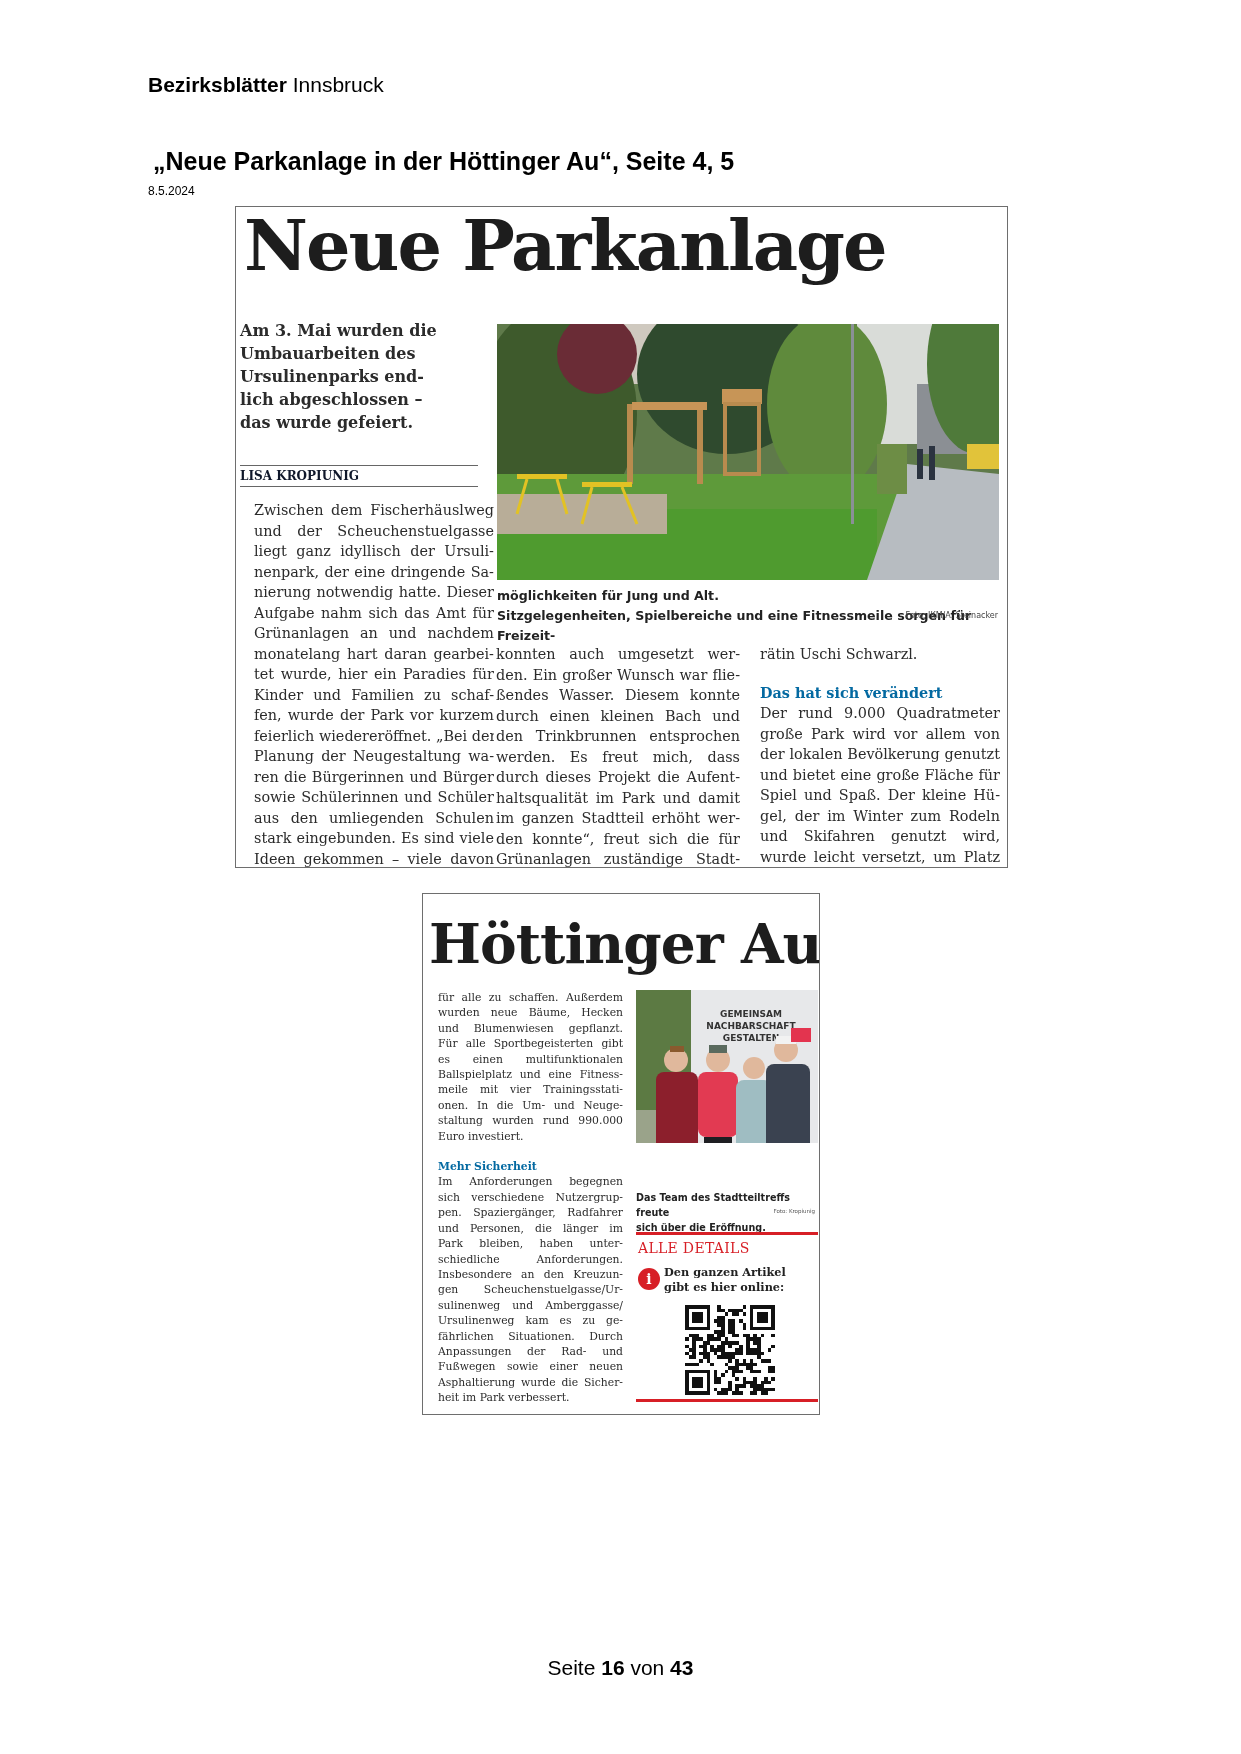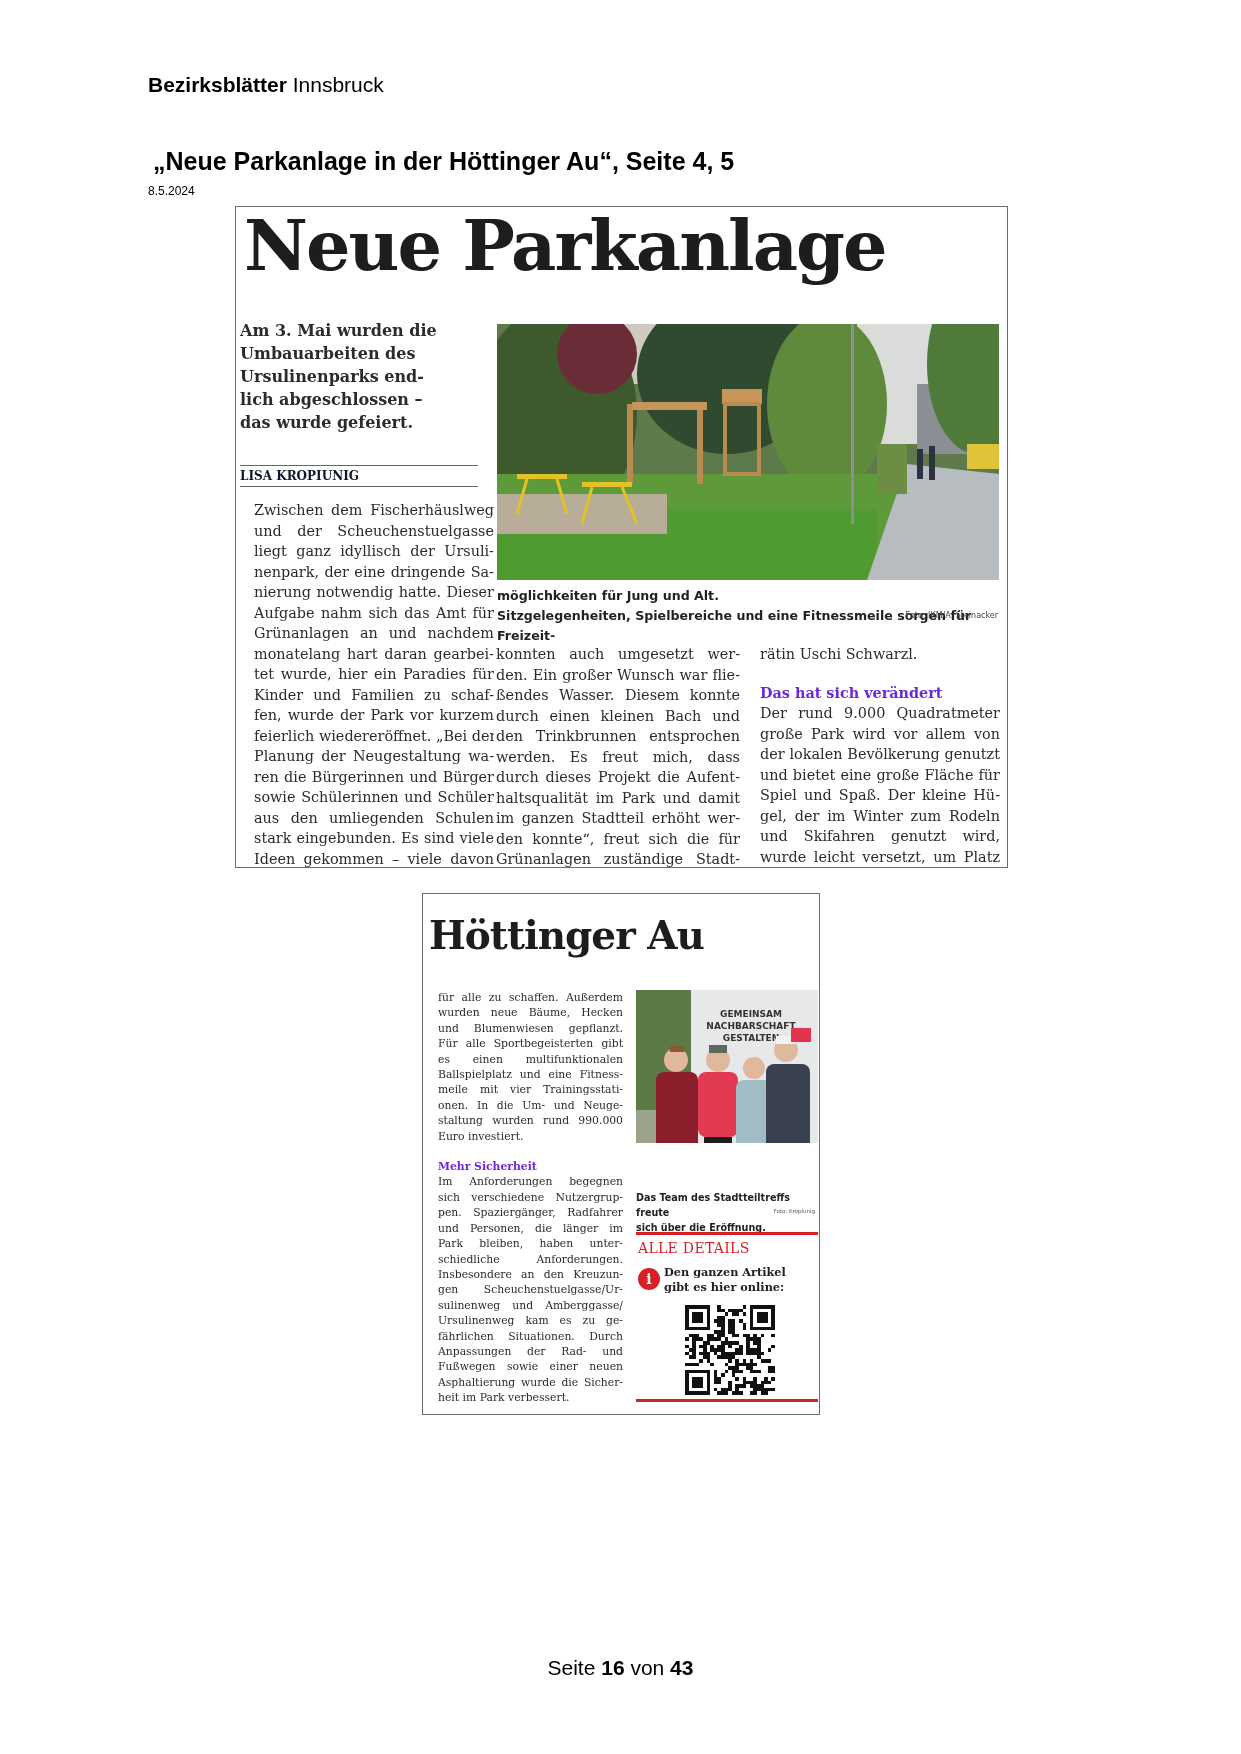--- a/index.html
+++ b/index.html
@@ -20,29 +20,29 @@
   #c1-lead { position:absolute; left:4px; top:112px; width:240px; font-family:"DejaVu Serif", serif; font-size:16px; line-height:23px; font-weight:bold; color:#2b2b2b; }
   #c1-rule1 { position:absolute; left:4px; top:258px; width:238px; border-top:1.5px solid #666; }
   #c1-author { position:absolute; left:4px; top:262px; font-family:"DejaVu Serif", serif; font-weight:bold; font-size:12px; color:#0f172a; }
   #c1-rule2 { position:absolute; left:4px; top:279px; width:238px; border-top:1.5px solid #666; }
   .bodycol { position:absolute; font-family:"DejaVu Serif", serif; font-size:15px; line-height:20.5px; color:#2b2b2b; text-align:justify; hyphens:manual; }
   .bodycol div { white-space:nowrap; text-align-last:justify; overflow:hidden; }
   .bodycol div.last { text-align-last:left; }
   #c1-col1 { left:18px; top:293px; width:240px; font-size:14.4px; }
   #c1-col2 { left:260px; top:437px; width:244px; font-size:14.4px; }
   #c1-col3 { left:524px; top:437px; width:240px; font-size:14.4px; }
-  .subhead { font-weight:bold; color:#6d28d9; }
+  .subhead { font-weight:bold; color:#0369a1; }
 
   #c1-photo { position:absolute; left:261px; top:117px; width:502px; height:256px; overflow:hidden; }
   #c1-caption { position:absolute; left:261px; top:379px; width:502px; font-family:"DejaVu Sans", sans-serif; font-weight:bold; font-size:12.6px; line-height:20px; color:#222; }
   #c1-credit { position:absolute; right:9px; top:404px; font-family:"DejaVu Sans", sans-serif; font-size:8px; color:#444; }
 
   
   #clip2 { left:422px; top:893px; width:398px; height:522px; }
-  #c2-head { position:absolute; left:6px; top:22px; font-family:"DejaVu Serif", serif; font-weight:bold; font-size:39px; letter-spacing:-1px; color:#1d1d1d; white-space:nowrap; line-height:1; }
+  #c2-head { position:absolute; left:6px; top:22px; font-family:"DejaVu Serif", serif; font-weight:bold; font-size:55px; letter-spacing:-1px; color:#1d1d1d; white-space:nowrap; line-height:1; }
   #c2-col1 { left:15px; top:96px; width:185px; font-size:10.8px; line-height:15.4px; }
   #c2-photo { position:absolute; left:213px; top:96px; width:182px; height:153px; overflow:hidden; }
   #c2-caption { position:absolute; left:213px; top:296px; width:185px; font-family:"DejaVu Sans", sans-serif; font-weight:bold; font-size:9.6px; line-height:15px; color:#222; }
   #c2-credit { position:absolute; right:4px; top:314px; font-family:"DejaVu Sans", sans-serif; font-size:5.5px; color:#555; }
   #c2-red1 { position:absolute; left:213px; top:338px; width:182px; height:3px; background:#d71f26; }
   #c2-details { position:absolute; left:215px; top:346px; font-family:"DejaVu Serif", serif; font-size:14px; color:#d71f26; letter-spacing:0.3px; }
   #c2-info { position:absolute; left:215px; top:374px; width:22px; height:22px; border-radius:50%; background:#d71f26; color:#fff; font-family:"DejaVu Serif", serif; font-weight:bold; font-size:14px; text-align:center; line-height:22px; }
   #c2-online { position:absolute; left:241px; top:371px; width:150px; font-family:"DejaVu Serif", serif; font-weight:bold; font-size:11.3px; line-height:15px; color:#222; }
   #c2-qr { position:absolute; left:262px; top:411px; width:90px; height:90px; }
   #c2-red2 { position:absolute; left:213px; top:505px; width:182px; height:3px; background:#d71f26; }

